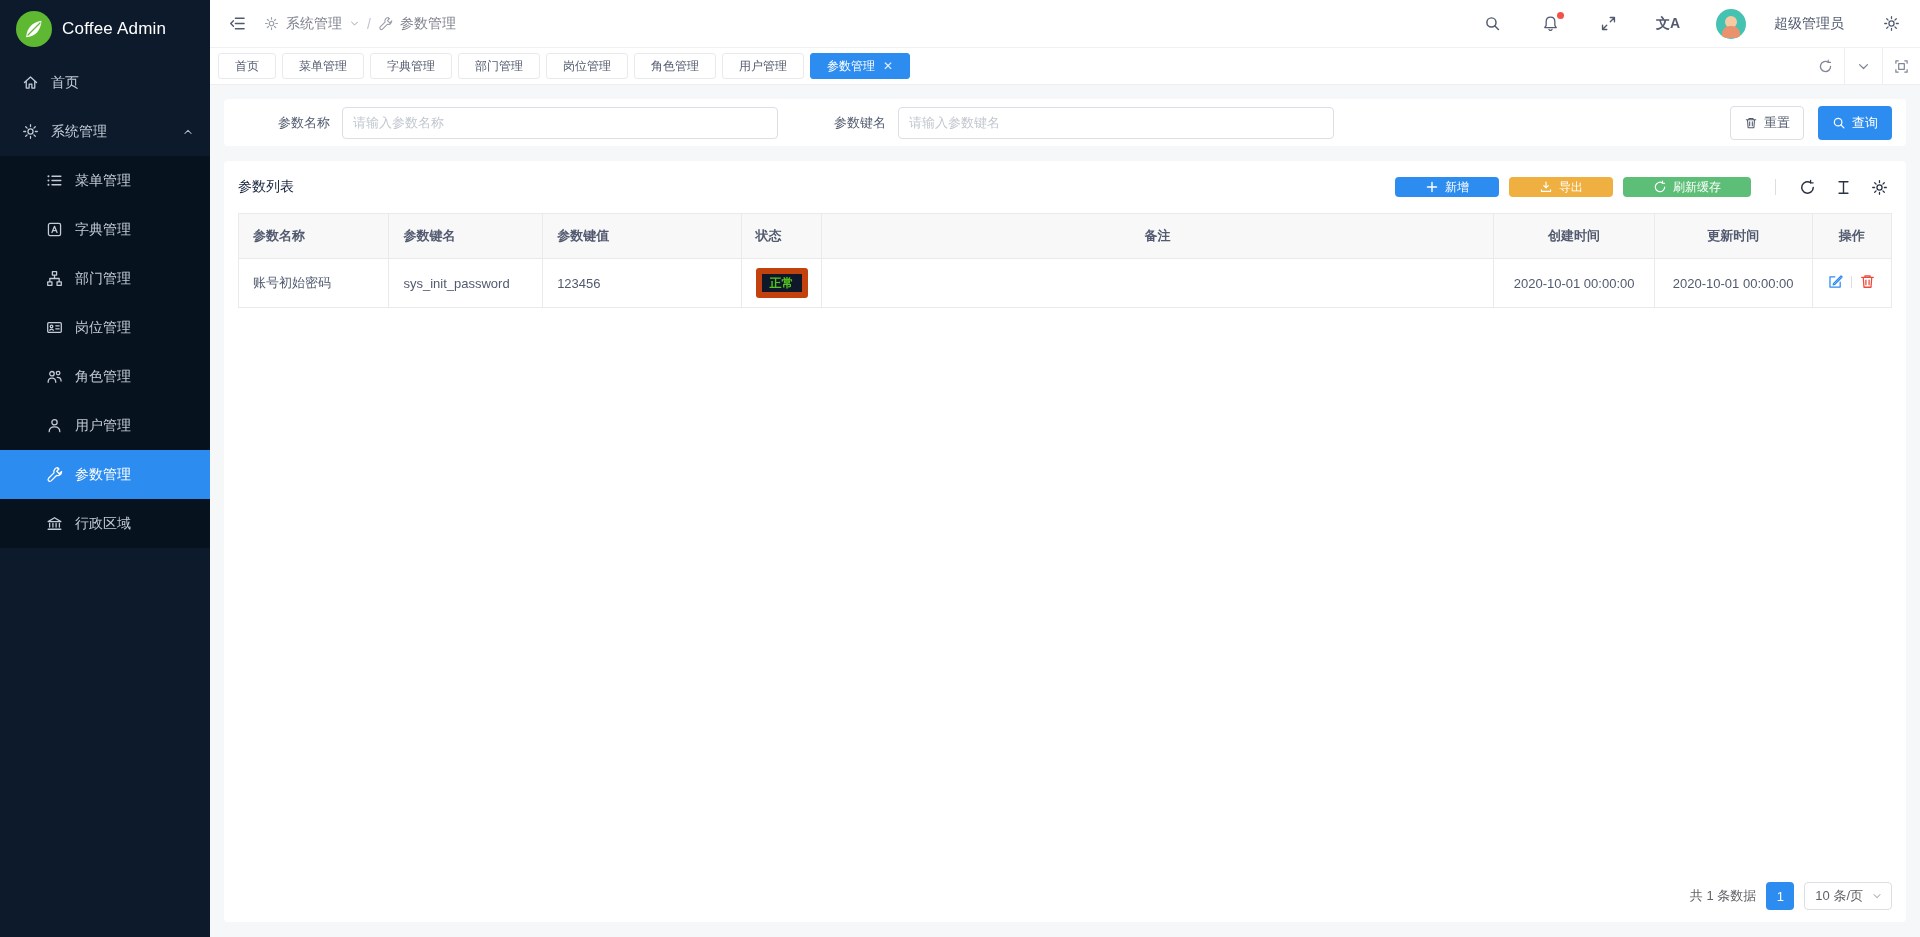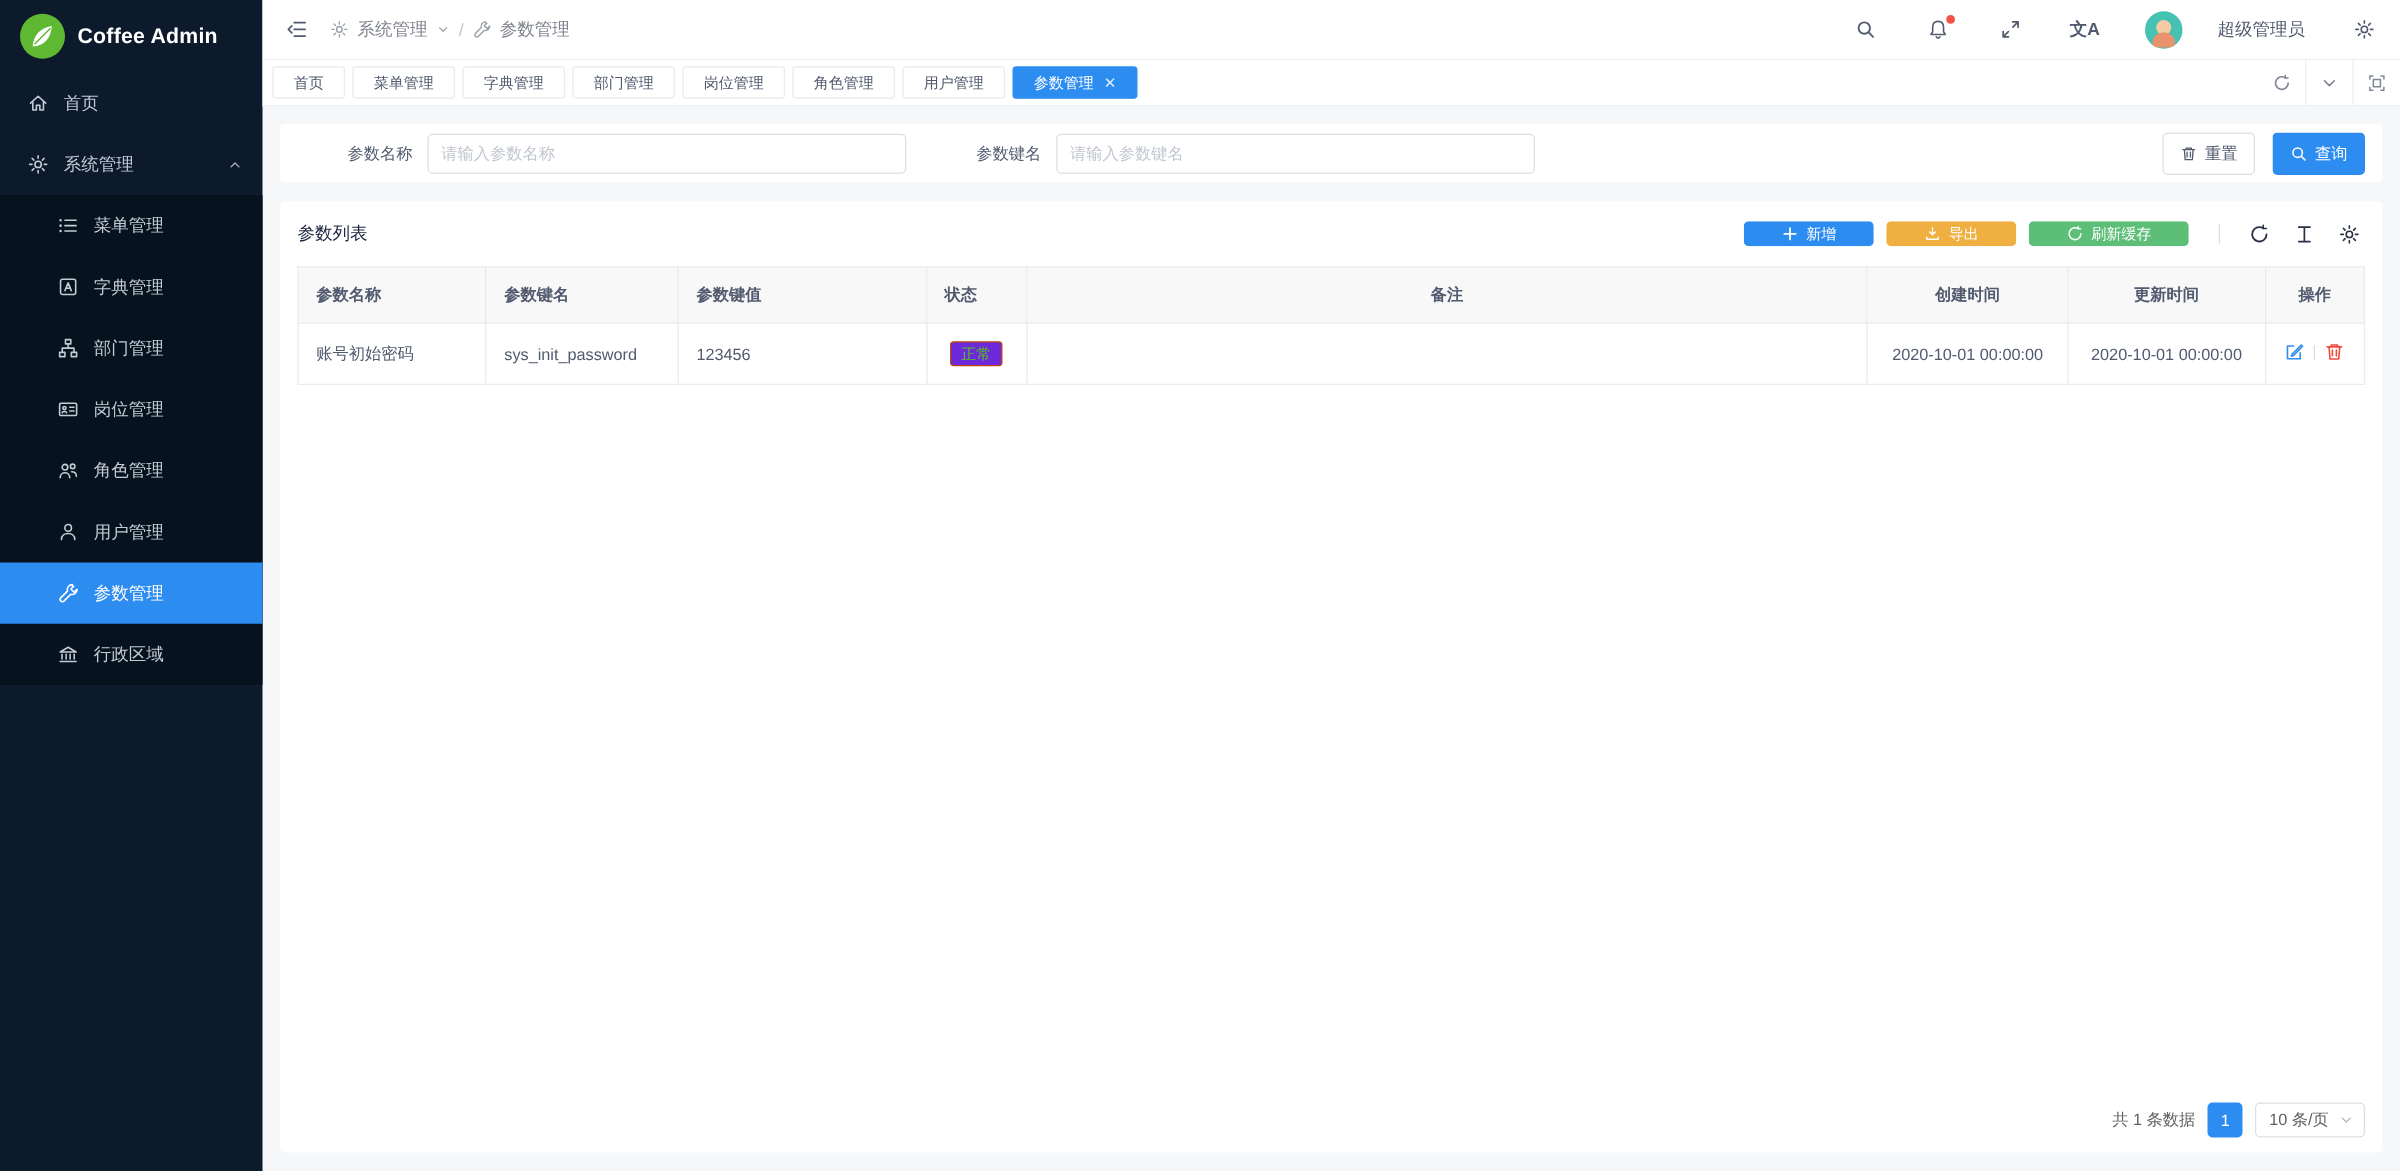--- a/index.html
+++ b/index.html
@@ -4,21 +4,21 @@
 <style>
   * { margin:0; padding:0; box-sizing:border-box; }
   html,body { width:1920px; height:937px; overflow:hidden; font-family:"Liberation Sans","DejaVu Sans",sans-serif; }
   .app { display:flex; width:1920px; height:937px; background:#f5f7f9; }
 
   
   .sidebar { width:210px; height:100%; background:#0c1a2b; flex-shrink:0; display:flex; flex-direction:column; }
   .logo-row { height:58px; display:flex; align-items:center; padding-left:16px; gap:10px; }
   .logo-badge { width:36px; height:36px; border-radius:50%; background:#5fb832; display:flex; align-items:center; justify-content:center; }
   .logo-badge svg { width:24px; height:24px; }
-  .logo-title { color:#fff; font-size:17px; font-weight:bold; letter-spacing:.2px; }
+  .logo-title { color:#fff; font-size:17px; font-weight:normal; letter-spacing:.2px; }
   .menu { flex:1; }
   .menu-item { height:49px; display:flex; align-items:center; padding:0 16px 0 22px; color:#c3cbd6; font-size:14px; cursor:pointer; gap:12px; }
   .menu-item .i { width:17px; height:17px; flex-shrink:0; }
   .menu-item .chev { margin-left:auto; width:12px; height:12px; color:#aeb7c2; }
   .submenu { background:#07121f; }
   .submenu .menu-item { padding-left:46px; }
   .menu-item.active { background:#2d8cf0; color:#fff; }
 
   
   .main { flex:1; display:flex; flex-direction:column; min-width:0; }
@@ -50,21 +50,21 @@
   .tab-tool .i { width:15px; height:15px; }
 
   
   .content { flex:1; padding:14px 14px 15px; display:flex; flex-direction:column; min-height:0; }
 
   .search-card { background:#fff; border-radius:4px; height:47px; display:flex; align-items:center; padding:0 14px; flex-shrink:0; }
   .form-item { display:flex; align-items:center; }
   .form-item.first { margin-left:40px; }
   .form-item.second { margin-left:56px; }
   .form-label { font-size:13px; color:#515a6e; margin-right:12px; white-space:nowrap; }
-  .form-input { width:383px; height:32px; border:1px solid #dcdee2; border-radius:4px; padding:0 10px; font-size:13px; color:#515a6e; outline:none; font-family:inherit; }
+  .form-input { width:436px; height:32px; border:1px solid #dcdee2; border-radius:4px; padding:0 10px; font-size:13px; color:#515a6e; outline:none; font-family:inherit; }
   .form-input::placeholder { color:#c2c7cf; }
   .search-actions { margin-left:auto; display:flex; align-items:center; gap:14px; }
   .btn { height:20px; border-radius:4px; display:inline-flex; align-items:center; justify-content:center; gap:6px; font-size:13px; padding:16px 13px; cursor:pointer; border:1px solid transparent; font-family:inherit; }
   .btn .i { width:14px; height:14px; }
   .btn-default { background:#fff; border-color:#dcdee2; color:#515a6e; }
   .btn-primary { background:#2d8cf0; color:#fff; }
   .btn-warning { background:#efb041; color:#fff; }
   .btn-success { background:#5cbe77; color:#fff;text-align:right; }
 
   .table-card { background:#fff; border-radius:4px; margin-top:15px; flex:1; padding:13px 14px 12px; display:flex; flex-direction:column; min-height:0; }
@@ -74,21 +74,21 @@
   .btn-sm { height:20px; font-size:12px; padding:0 29px; }
   .header-divider { width:1px; height:16px; background:#dcdee2; margin:0 8px 0 14px; }
   .tool-icon { width:26px; height:26px; display:flex; align-items:center; justify-content:center; color:#2a3344; cursor:pointer; }
   .tool-icon .i { width:17px; height:17px; }
 
   table.grid { width:100%; border-collapse:collapse; table-layout:fixed; }
   .grid th, .grid td { border:1px solid #e8eaec; font-size:13px; height:45px; padding:0 14px; overflow:hidden; white-space:nowrap; }
   .grid th { background:#f8f8f9; color:#515a6e; font-weight:bold; text-align:left; }
   .grid td { color:#515a6e; height:49px; background:#fff;border-radius:18px; }
   .grid .c { text-align:center; }
-  .tag-success { display:inline-block; font-size:12px; color:#52c41a; background:#6d28d9; border:1px solid #c2410c; border-radius:3px; padding:3px 8px; line-height:1; }
+  .tag-success { display:inline-block; font-size:12px; color:#52c41a; background:#0f172a; border:6px solid #c2410c; border-radius:3px; padding:3px 8px; line-height:1;font-weight:bold; }
   .row-actions { display:inline-flex; align-items:center; gap:7px; }
   .act-divider { width:1px; height:12px; background:#dcdee2; }
   .act-icon { width:17px; height:17px; cursor:pointer; display:inline-flex; }
   .act-edit { color:#2d8cf0; }
   .act-delete { color:#ed4a3b; }
 
   .pagination { margin-top:auto; display:flex; align-items:center; justify-content:flex-end; gap:10px; padding-top:10px; flex-shrink:0; }
   .page-total { font-size:13px; color:#606266; }
   .page-num { min-width:28px; height:28px; background:#2d8cf0; color:#fff; border-radius:4px; display:flex; align-items:center; justify-content:center; font-size:13px; cursor:pointer; }
   .page-size { height:28px; border:1px solid #dcdee2; border-radius:4px; display:flex; align-items:center; gap:8px; padding:0 8px 0 10px; font-size:13px; color:#606266; cursor:pointer; background:#fff; }

